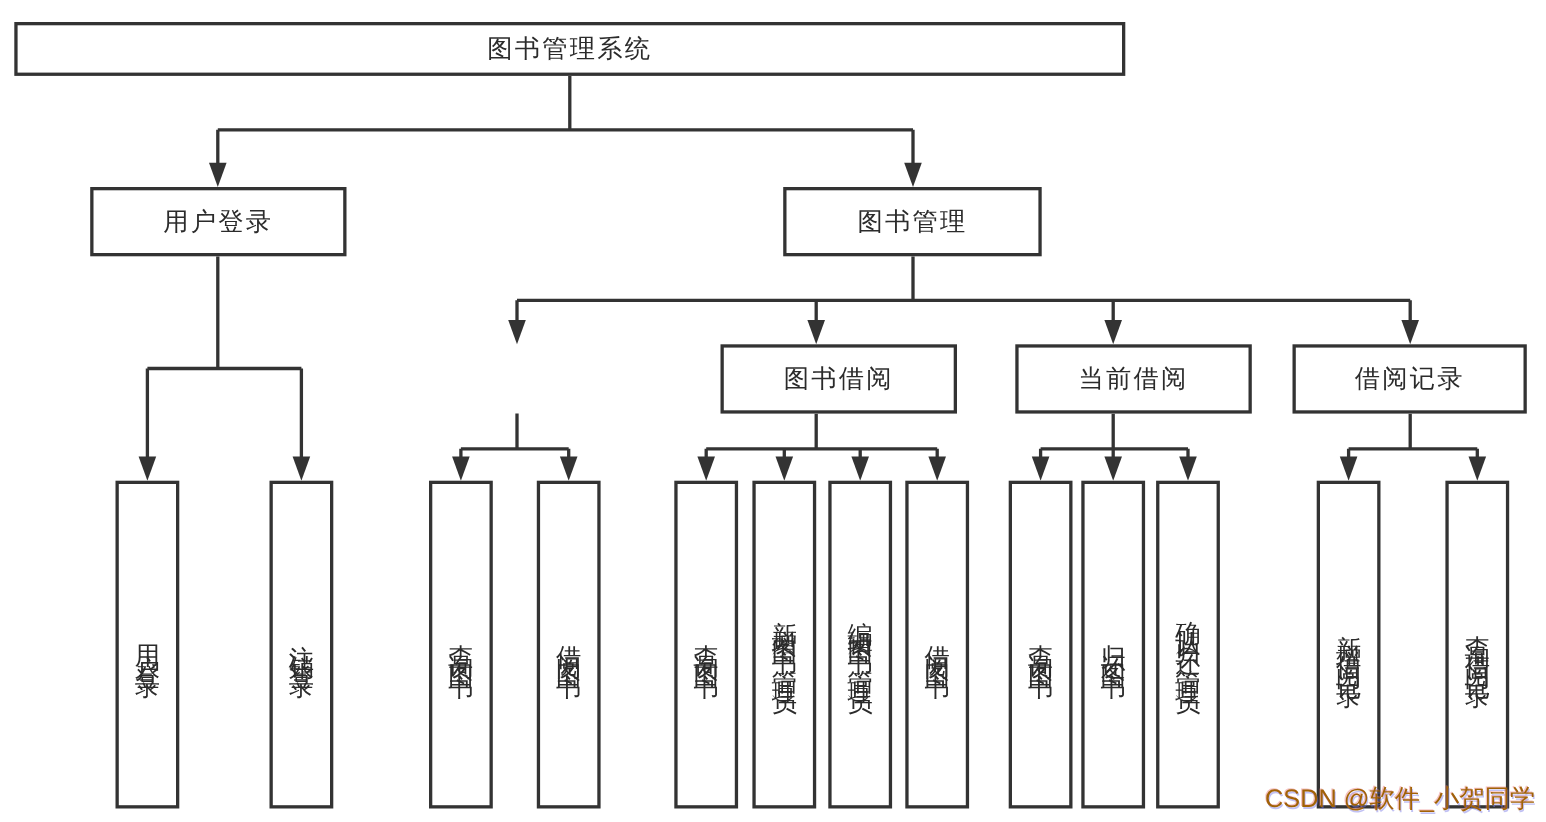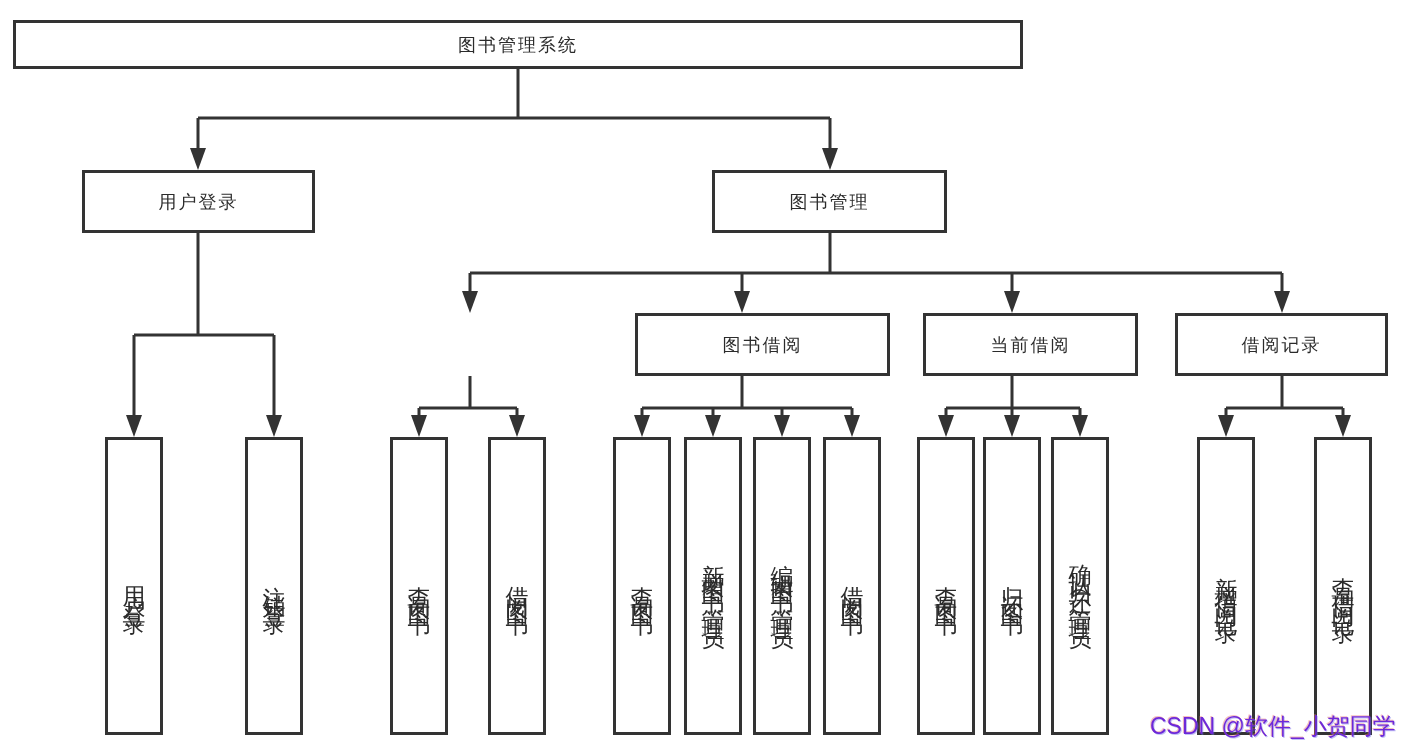--- a/index.html
+++ b/index.html
@@ -16,39 +16,39 @@
     position: absolute;
     background: #ffffff;
     border: 3px solid #333333;
     box-sizing: border-box;
     display: flex;
     align-items: center;
     justify-content: center;
     color: #2b2b2b;
   }
   .h-box .lbl {
-    font-size: 18px;
+    font-size: 23px;
     letter-spacing: 2px;
     white-space: nowrap;
     text-align: right;
   }
   .v-box { top: 437px; width: 58px; height: 298px; }
   .v-box .vlbl {
     writing-mode: vertical-lr;
     text-orientation: mixed;
     font-size: 23px;
     line-height: 1;
     letter-spacing: 9px;
   }
   .wm {
     position: absolute;
     left: 1150px;
     top: 711px;
     font-size: 23px;
-    color: #6d28d9;
+    color: #a16207;
     white-space: nowrap;
     text-shadow: -1px -1px 0 rgba(231, 118, 118, 0.45), 1px 1px 0 rgba(118, 118, 231, 0.45);
     z-index: 5;
   }
 </style>
 </head>
 <body>
 
 <div class="canvas">
 
@@ -108,21 +108,21 @@
     <span class="lbl">图书管理系统</span>
   </div>
 
   <div class="box h-box" style="left:82px; top:170px; width:233px; height:63px;">
     <span class="lbl">用户登录</span>
   </div>
   <div class="box h-box" style="left:712px; top:170px; width:235px; height:63px;">
     <span class="lbl">图书管理</span>
   </div>
 
-  <div class="box h-box" style="left:635px; top:313px; width:255px; height:63px;">
+  <div class="box h-box" style="left:655px; top:313px; width:215px; height:63px;">
     <span class="lbl">图书借阅</span>
   </div>
   <div class="box h-box" style="left:905px; top:313px; width:215px; height:63px;margin-left:18px;">
     <span class="lbl">当前借阅</span>
   </div>
   <div class="box h-box" style="left:1175px; top:313px; width:213px; height:63px;">
     <span class="lbl">借阅记录</span>
   </div>
 
   <div class="box v-box" style="left:105px;">

